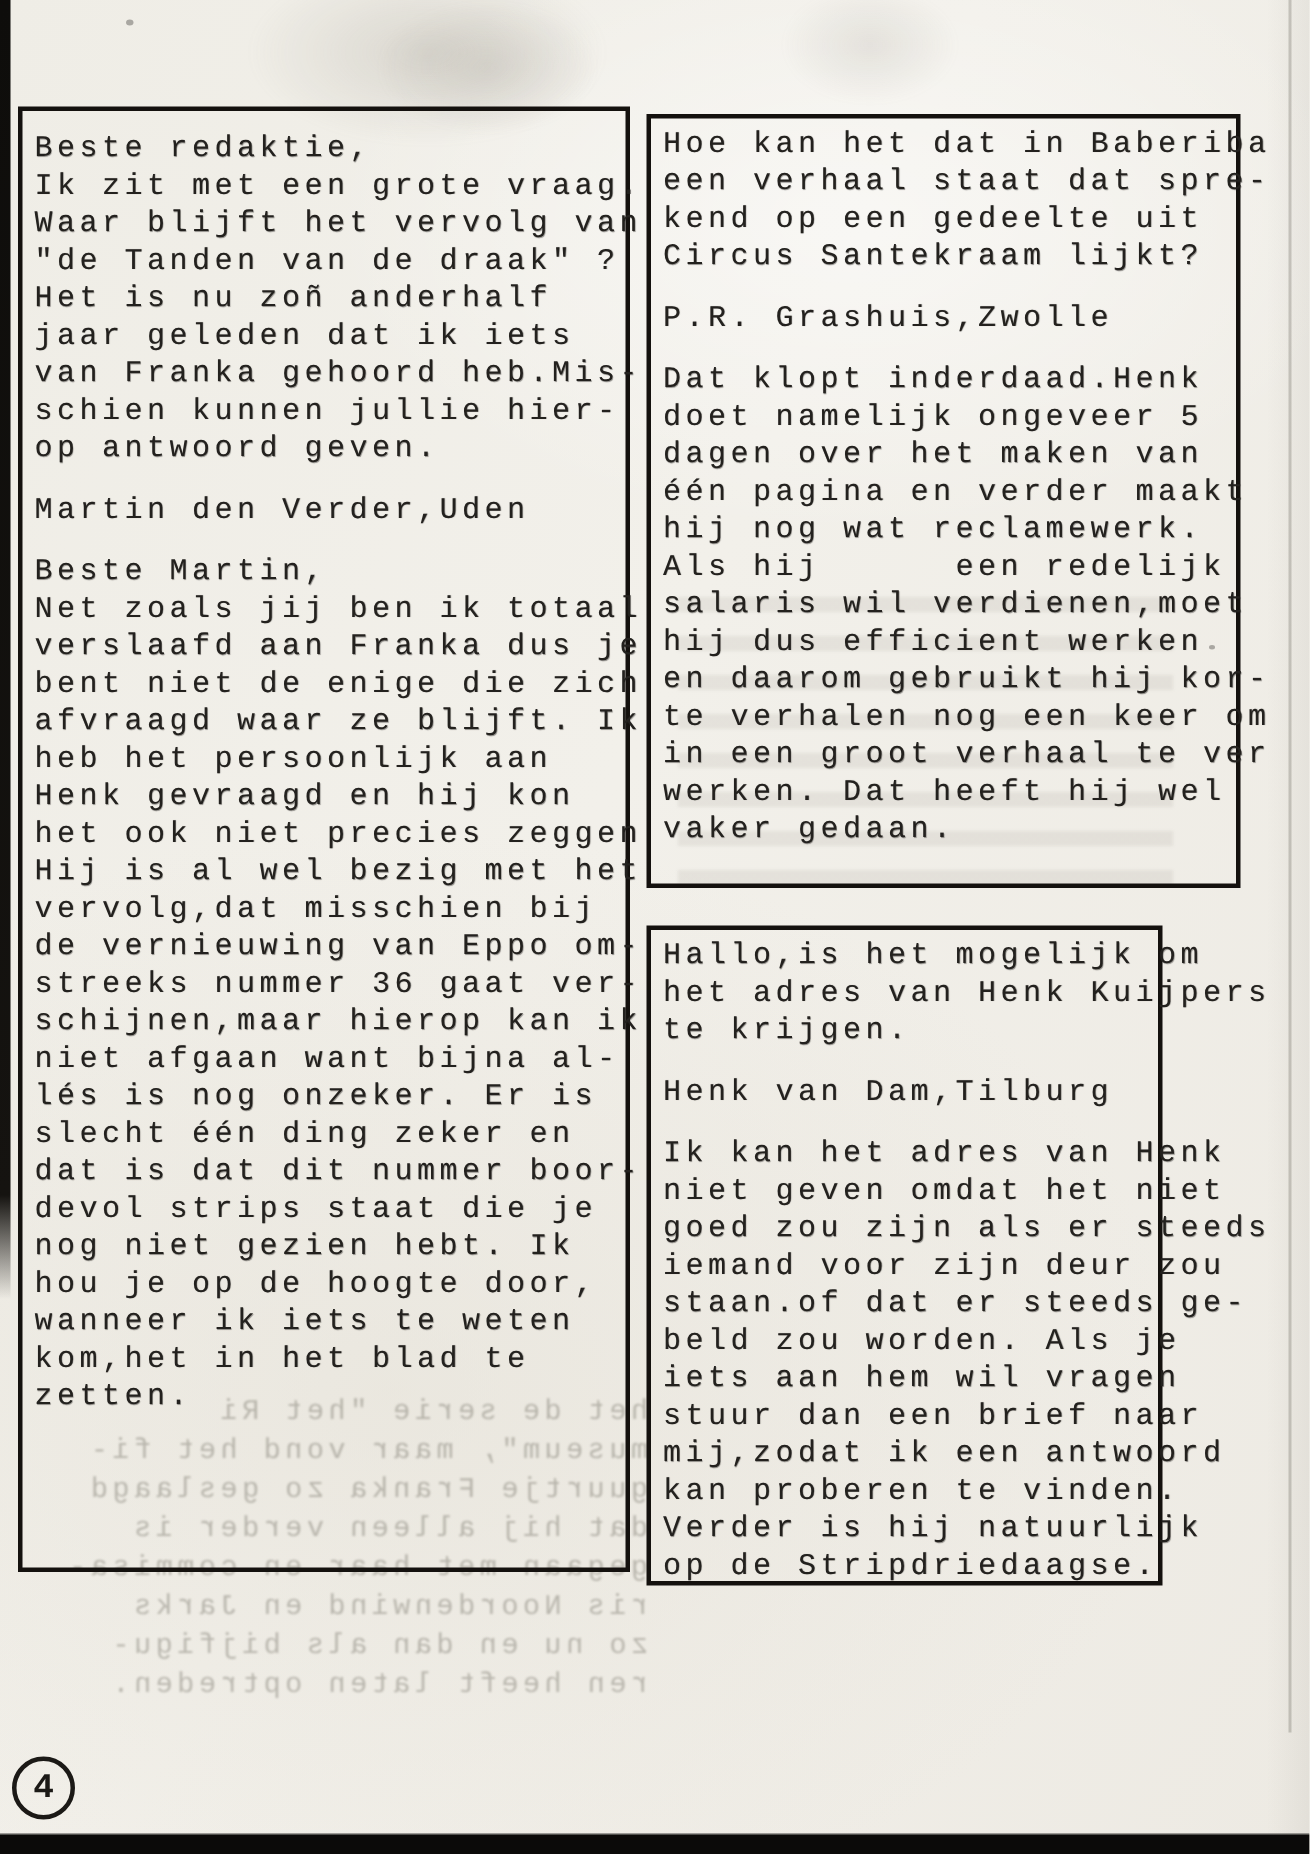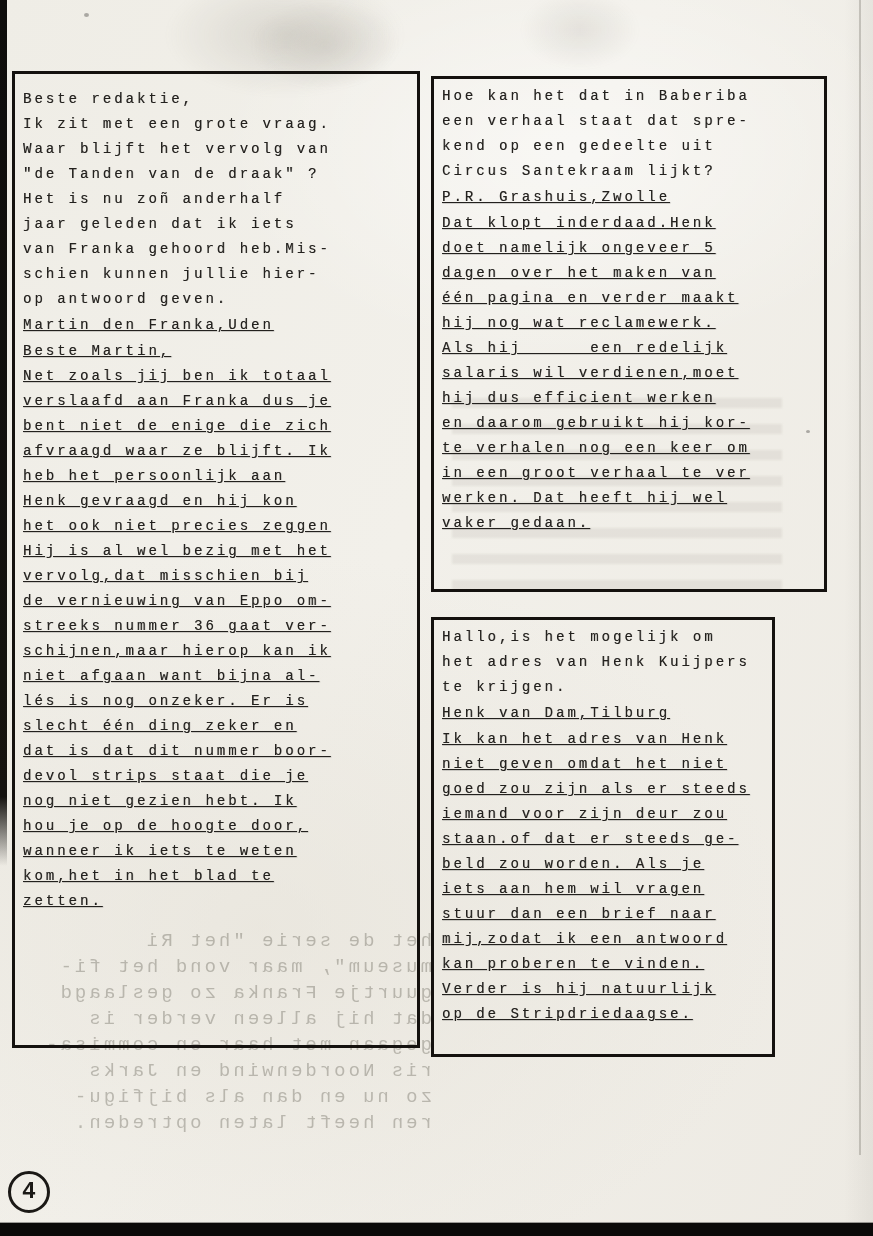--- a/index.html
+++ b/index.html
@@ -67,26 +67,26 @@
     white-space:pre; filter:blur(0.6px);
     z-index:1; pointer-events:none;
   }
   .speck { position:absolute; background:rgba(40,38,34,0.35); border-radius:50%; z-index:2; }
   #speck-1 { left:84px; top:13px; width:5px; height:4px; }
   #speck-2 { left:806px; top:430px; width:4px; height:3px; }
   
   .letter-box {
     position:absolute; box-sizing:border-box;
     border:3px solid #14110e; background:transparent;
-    color:#23211e; font-size:14px; line-height:25px; letter-spacing:3px;
+    color:#23211e; font-size:20px; line-height:25px; letter-spacing:3px;
     z-index:2;
     text-shadow:0.4px 0.4px 0.5px rgba(35,33,30,0.45);
   }
   .letter-box .para { white-space:pre; }
-  .letter-box .para + .para { margin-top:1px;text-decoration:underline; }
+  .letter-box .para + .para { margin-top:16px; }
   #box-left       { left:12px;  top:71px;  width:408px; height:977px; padding:13px 2px 0 8px; }
   #box-right-top  { left:431px; top:76px;  width:396px; height:516px; padding:5px 2px 11px 8px; }
   #box-right-bottom { left:431px; top:617px; width:344px; height:440px; padding:5px 2px 0 8px; }
   
   #page-number-badge {
     position:absolute; left:8px; top:1171px; width:42px; height:42px;
     border:3px solid #1b1916; border-radius:50%;
     display:flex; align-items:center; justify-content:center;
     box-sizing:border-box; z-index:6;
   }
@@ -117,21 +117,21 @@
   <div class="letter-box" id="box-left">
       <div class="para">Beste redaktie,
 Ik zit met een grote vraag.
 Waar blijft het vervolg van
 "de Tanden van de draak" ?
 Het is nu zoñ anderhalf
 jaar geleden dat ik iets
 van Franka gehoord heb.Mis-
 schien kunnen jullie hier-
 op antwoord geven.</div>
-      <div class="para">Martin den Franka,Uden</div>
+      <div class="para">Martin den Verder,Uden</div>
       <div class="para">Beste Martin,
 Net zoals jij ben ik totaal
 verslaafd aan Franka dus je
 bent niet de enige die zich
 afvraagd waar ze blijft. Ik
 heb het persoonlijk aan
 Henk gevraagd en hij kon
 het ook niet precies zeggen
 Hij is al wel bezig met het
 vervolg,dat misschien bij

